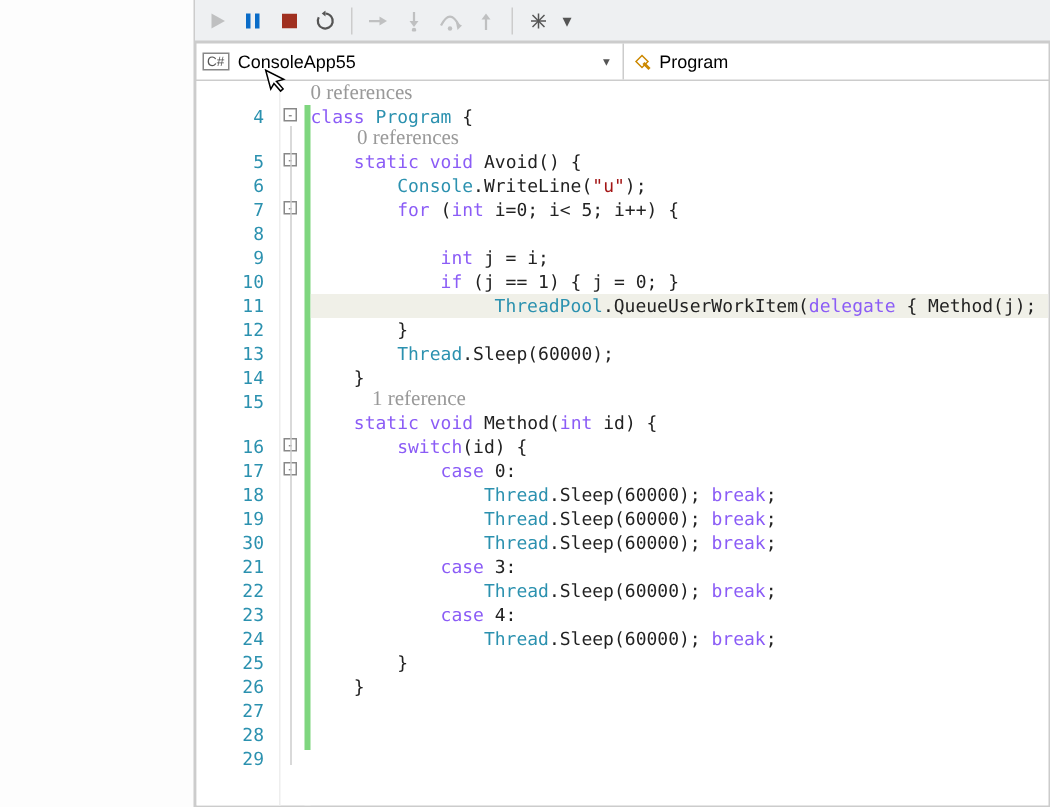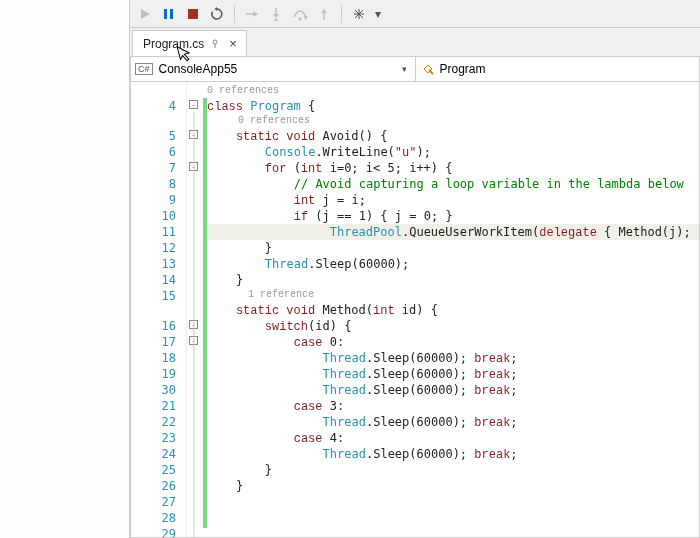--- a/index.html
+++ b/index.html
@@ -151,33 +151,33 @@
   .code-col {
     flex: 1;
     padding-top: 2px;
     font-family: Consolas, monospace;
     font-size: 12px;
     overflow: hidden;
   }
   .ref {
     height: 14px;
     line-height: 14px;
-    font-size: 10px;
+    font-size: 14px;
     color: #999;
-    font-family: Liberation Mono, monospace;
+    font-family: Liberation Serif, serif;
     padding-left: 0;
   }
   .cl {
     height: 16px;
     line-height: 16px;
     white-space: pre;
     color: #222;
   }
   .cl.hl { background: #f0f0e8; padding-left: 36px; }
-  .kw { color: #7f1d1d; font-family: Liberation Mono, monospace; }
+  .kw { color: #8b5cf6; }
   .ty { color: #2b91af; }
   .st { color: #a31515; }
   .cm { color: #008000; }
   .cursor-img {
     position: absolute;
     left: 178px;
     top: 44px;
     font-size: 14px;
     color: #000;
     pointer-events: none;
@@ -248,32 +248,20 @@
       <svg width="14" height="14">
           <line x1="2" y1="7" x2="12" y2="7" stroke="#555"></line>
           <line x1="7" y1="2" x2="7" y2="12" stroke="#555"></line>
           <line x1="3" y1="3" x2="11" y2="11" stroke="#555"></line>
           <line x1="11" y1="3" x2="3" y2="11" stroke="#555"></line>
         </svg>
     </div>
     <div class="tb-btn" style="width:12px">▾</div>
   </div>
 
-  <div class="tabrow">
-    <div class="tab">
-      <span>Program.cs</span>
-      <span class="pin">
-        <svg width="10" height="10">
-            <circle cx="5" cy="3" r="2" fill="none" stroke="#888"></circle>
-            <line x1="5" y1="5" x2="5" y2="9" stroke="#888"></line>
-          </svg>
-      </span>
-      <span class="close">×</span>
-    </div>
-  </div>
 
   <div class="navrow">
     <div class="nav-left">
       <span class="cs-badge">C#</span>
       <span>ConsoleApp55</span>
       <span class="dd-arrow">▾</span>
     </div>
     <div class="nav-right">
       <span class="wrench">
         <svg width="12" height="12">
@@ -335,21 +323,21 @@
       <div class="change-bar" style="height:430px"></div>
     </div>
 
     <div class="code-col">
       <div class="ref" style="padding-left:0px">0 references</div>
       <div class="cl"><span class="kw">class</span> <span class="ty">Program</span><span> {</span></div>
       <div class="ref" style="padding-left:31px">0 references</div>
       <div class="cl"><span>    </span><span class="kw">static</span> <span class="kw">void</span> <span>Avoid</span><span>() {</span></div>
       <div class="cl"><span>        </span><span class="ty">Console</span><span>.WriteLine(</span><span class="st">"u"</span><span>);</span></div>
       <div class="cl"><span>        </span><span class="kw">for</span><span> (</span><span class="kw">int</span><span> i=0; i&lt; 5; i++) {</span></div>
-      <div class="cl"><span>            </span><span class="cm">// Avoid capturing a loop variable in the lambda below</span></div>
+      <div class="cl"><span>            </span></div>
       <div class="cl"><span>            </span><span class="kw">int</span><span> j = i;</span></div>
       <div class="cl"><span>            </span><span class="kw">if</span><span> (j == 1) { j = 0; }</span></div>
       <div class="cl hl"><span>            </span><span class="ty">ThreadPool</span><span>.QueueUserWorkItem(</span><span class="kw">delegate</span><span> { Method(j); });</span></div>
       <div class="cl"><span>        </span><span>}</span></div>
       <div class="cl"><span>        </span><span class="ty">Thread</span><span>.Sleep(60000);</span></div>
       <div class="cl"><span>    </span><span>}</span></div>
       <div class="ref" style="padding-left:41px">1 reference</div>
       <div class="cl"><span>    </span><span class="kw">static</span> <span class="kw">void</span> <span>Method</span><span>(</span><span class="kw">int</span><span> id) {</span></div>
       <div class="cl"><span>        </span><span class="kw">switch</span><span>(id) {</span></div>
       <div class="cl"><span>            </span><span class="kw">case</span><span> 0:</span></div>

